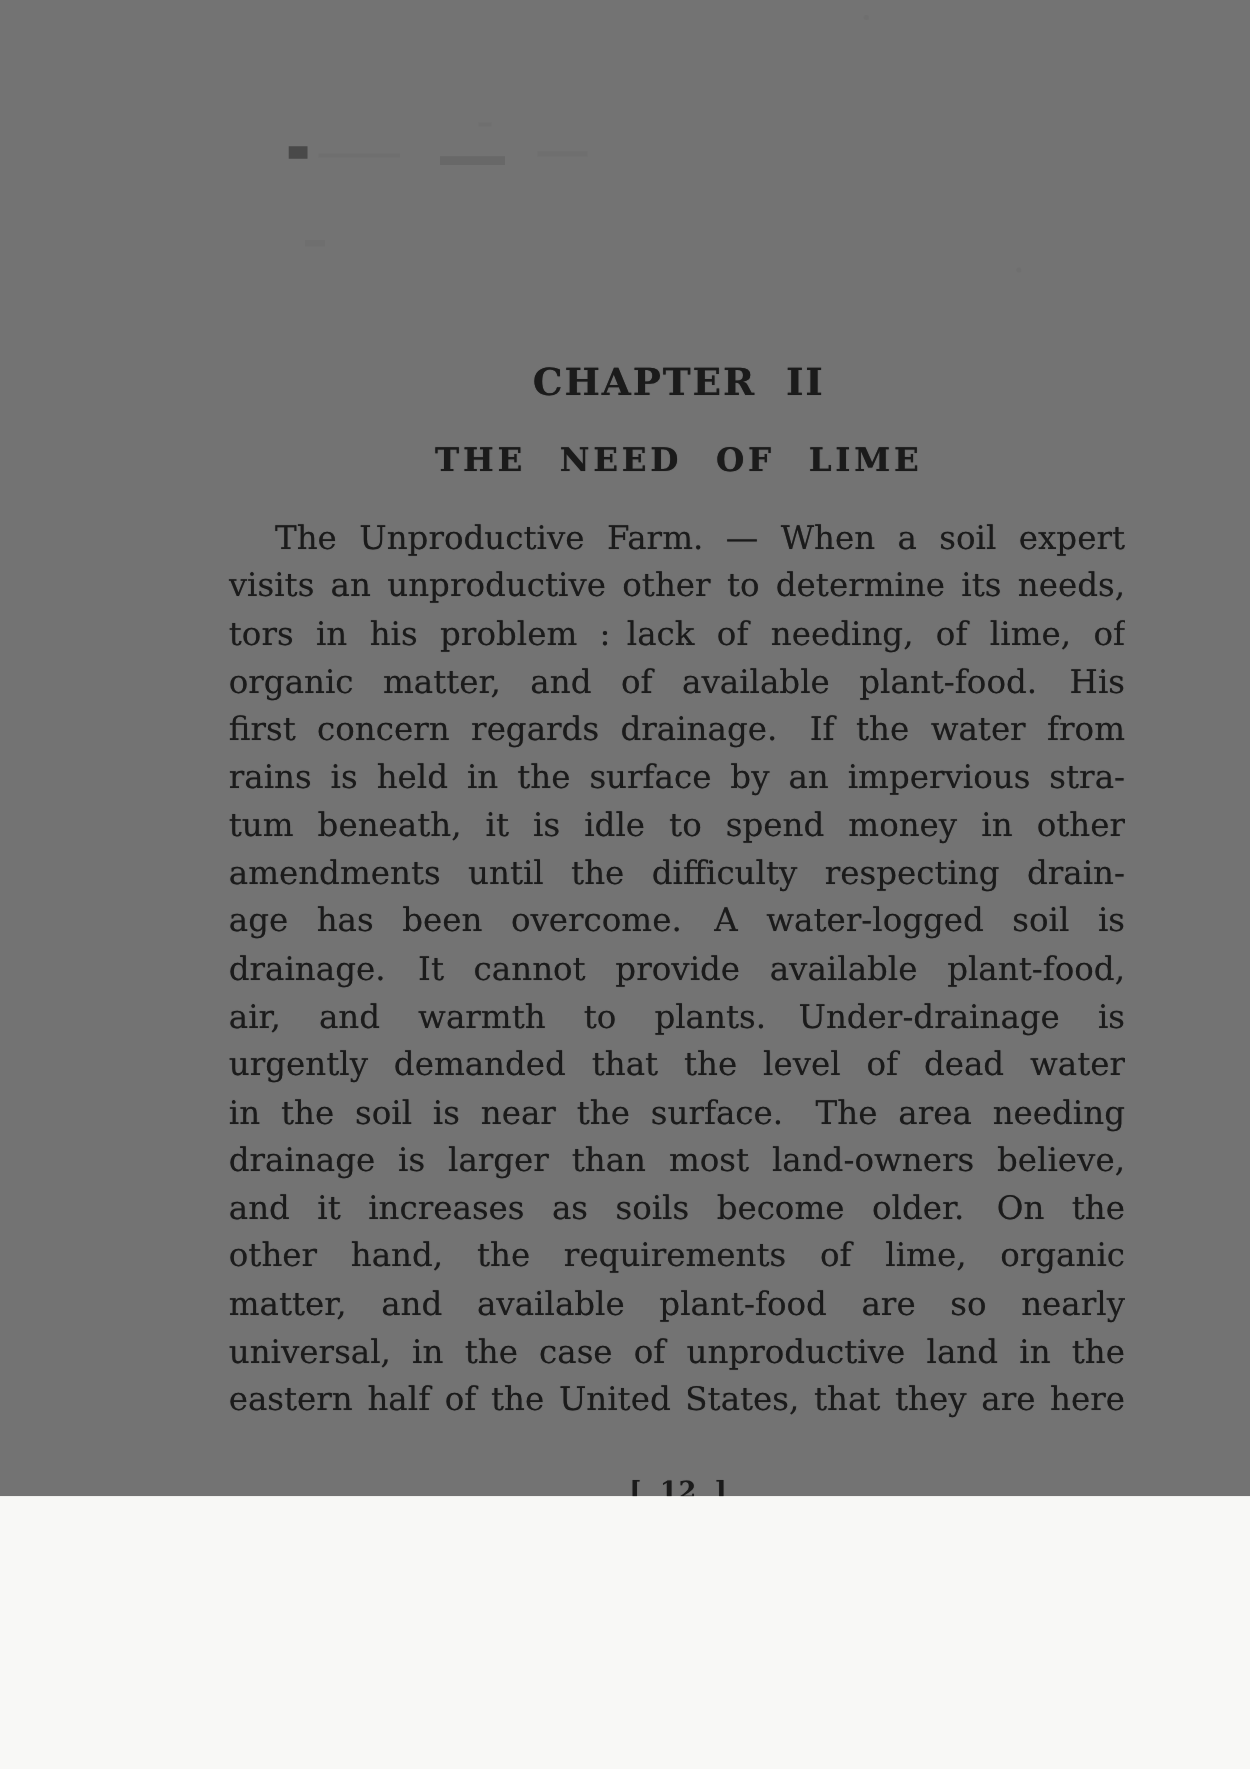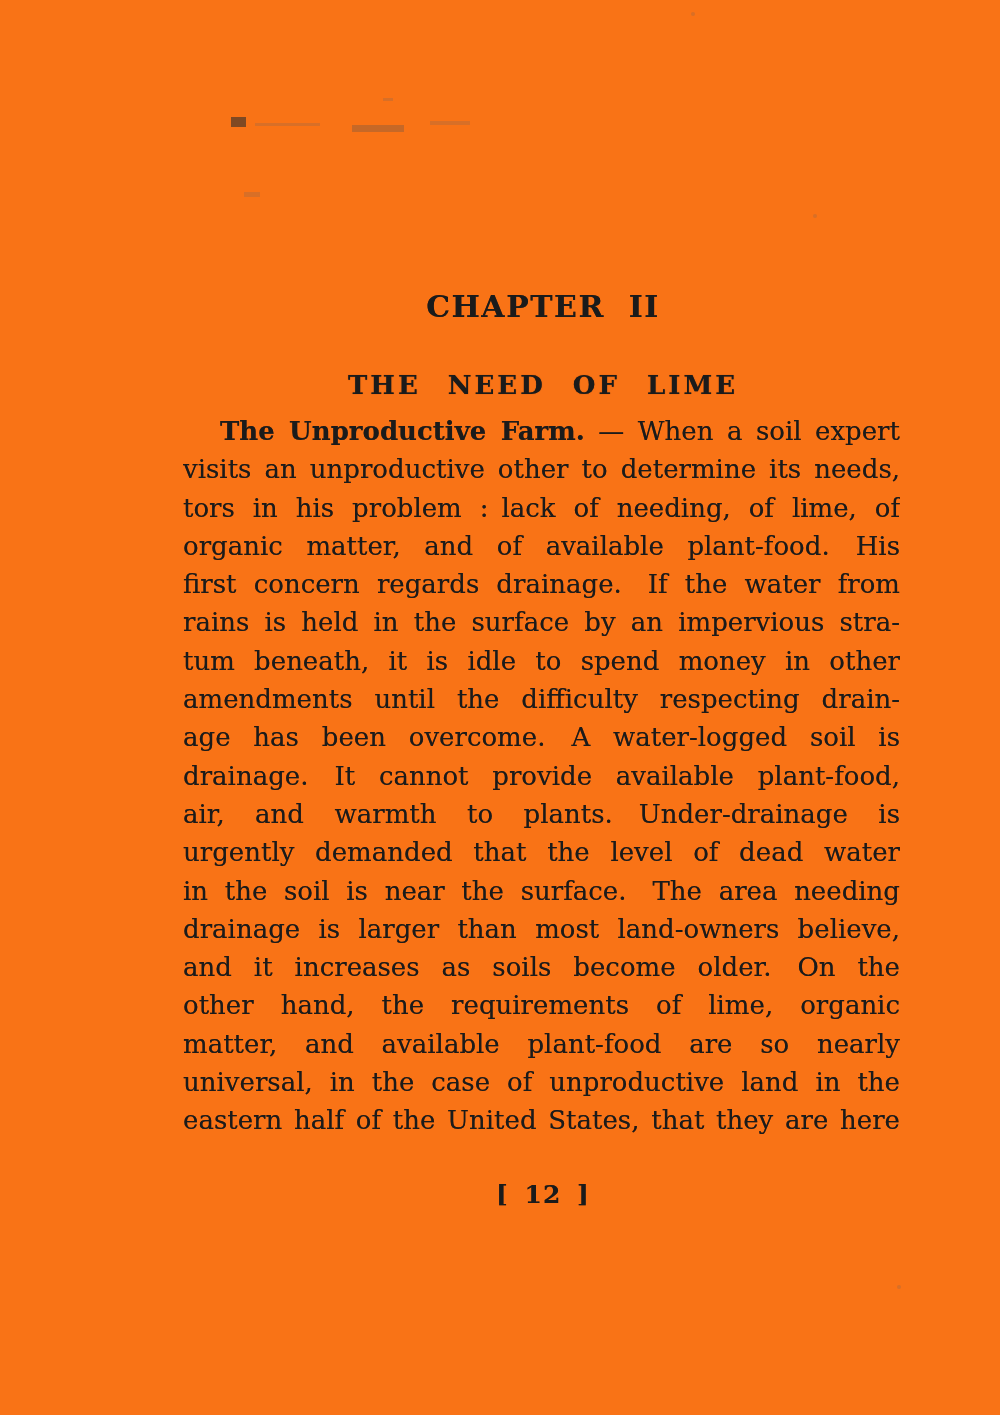--- a/index.html
+++ b/index.html
@@ -4,41 +4,41 @@
 <style>
   html, body {
     margin: 0;
     padding: 0;
     background: #f8f8f6;
     font-family: "DejaVu Serif", "Liberation Serif", serif;
   }
   .page {
     position: relative;
     width: 1000px;
-    height: 1415px;
-    background: #f97316;
+    height: 1197px;
+    background: #737373;
     color: #1b1b1b;
     overflow: hidden;
   }
   .chapter-heading {
     position: absolute;
     top: 289px;
     left: 185px;
     width: 716px;
     text-align: center;
     font-size: 30px;
     font-weight: bold;
     letter-spacing: 1.5px;
     word-spacing: 12px;
     text-shadow: 0 0 0.6px rgba(25,25,25,0.65);
     white-space: nowrap;
   }
   .section-heading {
     position: absolute;
-    top: 370px;
+    top: 354px;
     left: 185px;
     width: 716px;
     text-align: center;
     font-size: 26px;
     font-weight: bold;
     letter-spacing: 3px;
     word-spacing: 15px;
     text-shadow: 0 0 0.7px rgba(25,25,25,0.75);
     white-space: nowrap;
   }
@@ -55,30 +55,30 @@
     text-align: justify;
     text-align-last: justify;
     text-shadow: 0 0 0.6px rgba(25,25,25,0.6);
     overflow: hidden;
   }
   .body-line.first {
     padding-left: 37px;
     width: 680px;
   }
   .lead-in {
-    font-weight: bold;
+    font-weight: normal;
     margin-top: 47px;
   }
   .page-number {
     position: absolute;
     top: 1180px;
     left: 185px;
     width: 716px;
     text-align: center;
-    font-size: 25px;
+    font-size: 20px;
     font-weight: bold;
     letter-spacing: 1px;
     word-spacing: 6px;
     text-shadow: 0 0 0.6px rgba(25,25,25,0.6);
   }
   .artifact {
     position: absolute;
     background: rgba(70, 70, 70, 0.35);
     filter: blur(0.6px);
   }

